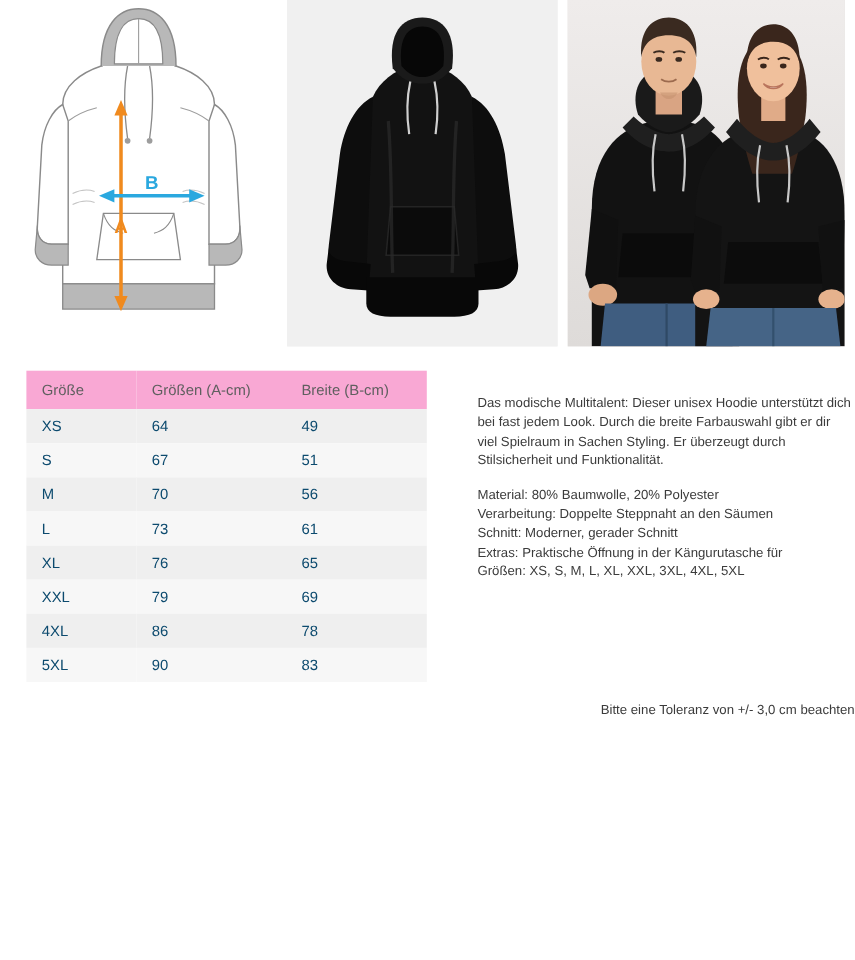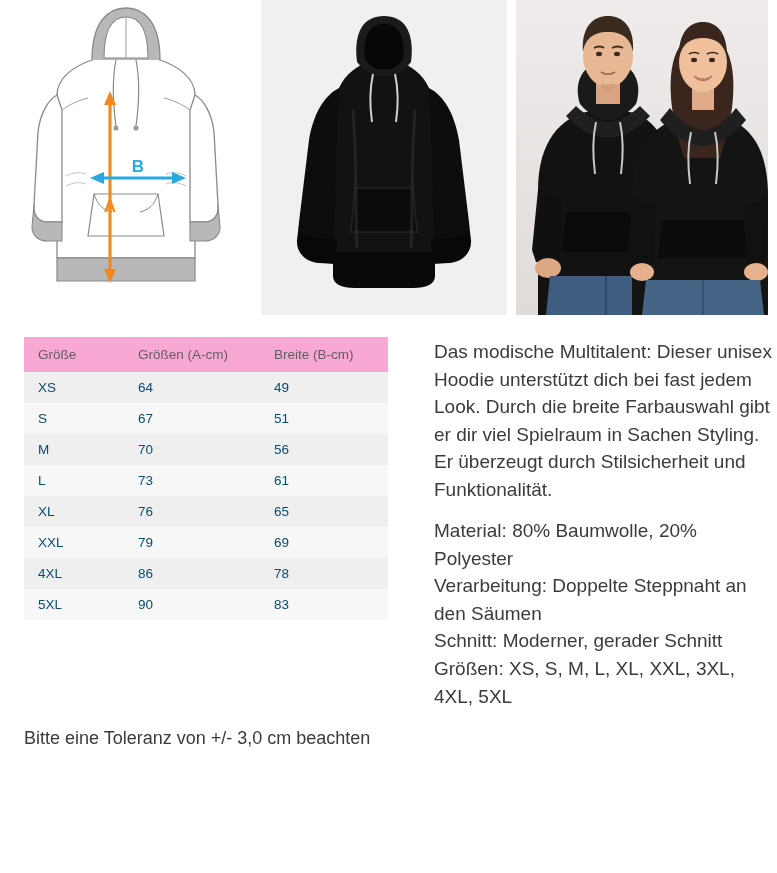--- a/index.html
+++ b/index.html
@@ -63,30 +63,31 @@
     font-size: 13.5px;
   }
   table.size-table tbody tr:nth-child(odd) { background: #efefef; }
   table.size-table tbody tr:nth-child(even) { background: #f7f7f7; }
   table.size-table col.c1 { width: 100px; }
   table.size-table col.c2 { width: 136px; }
   table.size-table col.c3 { width: 128px; }
 
   .tolerance {
     margin: 18px 0 0 24px;
-    font-size: 18px;
+    font-size: 12px;
     color: #3b3b3b;
+    text-align: right;
   }
 
   
   .desc-block {
     width: 340px;
     margin-left: 22px;
-    margin-top: 23px;
-    font-size: 19px;
+    margin-top: 43px;
+    font-size: 12px;
     line-height: 1.45;
     color: #3b3b3b;
   }
   .desc-block p { margin: 0 0 14px 0; }
   .desc-list { margin: 0; }
   .desc-list div { white-space: pre-wrap; }
   .indent { padding-left: 38px; }
 
   
   .arrow-label {
@@ -324,18 +325,19 @@
       </tbody>
     </table>
   </div>
 
   <div class="desc-block">
     <p>Das modische Multitalent: Dieser unisex Hoodie unterstützt dich bei fast jedem Look. Durch die breite Farbauswahl gibt er dir viel Spielraum in Sachen Styling. Er überzeugt durch Stilsicherheit und Funktionalität.</p>
     <div class="desc-list">
       <div>Material: 80% Baumwolle, 20% Polyester</div>
       <div>Verarbeitung: Doppelte Steppnaht an den Säumen</div>
       <div>Schnitt: Moderner, gerader Schnitt</div>
+      <div>Extras: Praktische Öffnung in der Kängurutasche für</div>
       <div>Größen: XS, S, M, L, XL, XXL, 3XL, 4XL, 5XL</div>
     </div>
   </div>
 </div>
 
 <div class="tolerance">Bitte eine Toleranz von +/- 3,0 cm beachten</div>
 
 </body></html>

